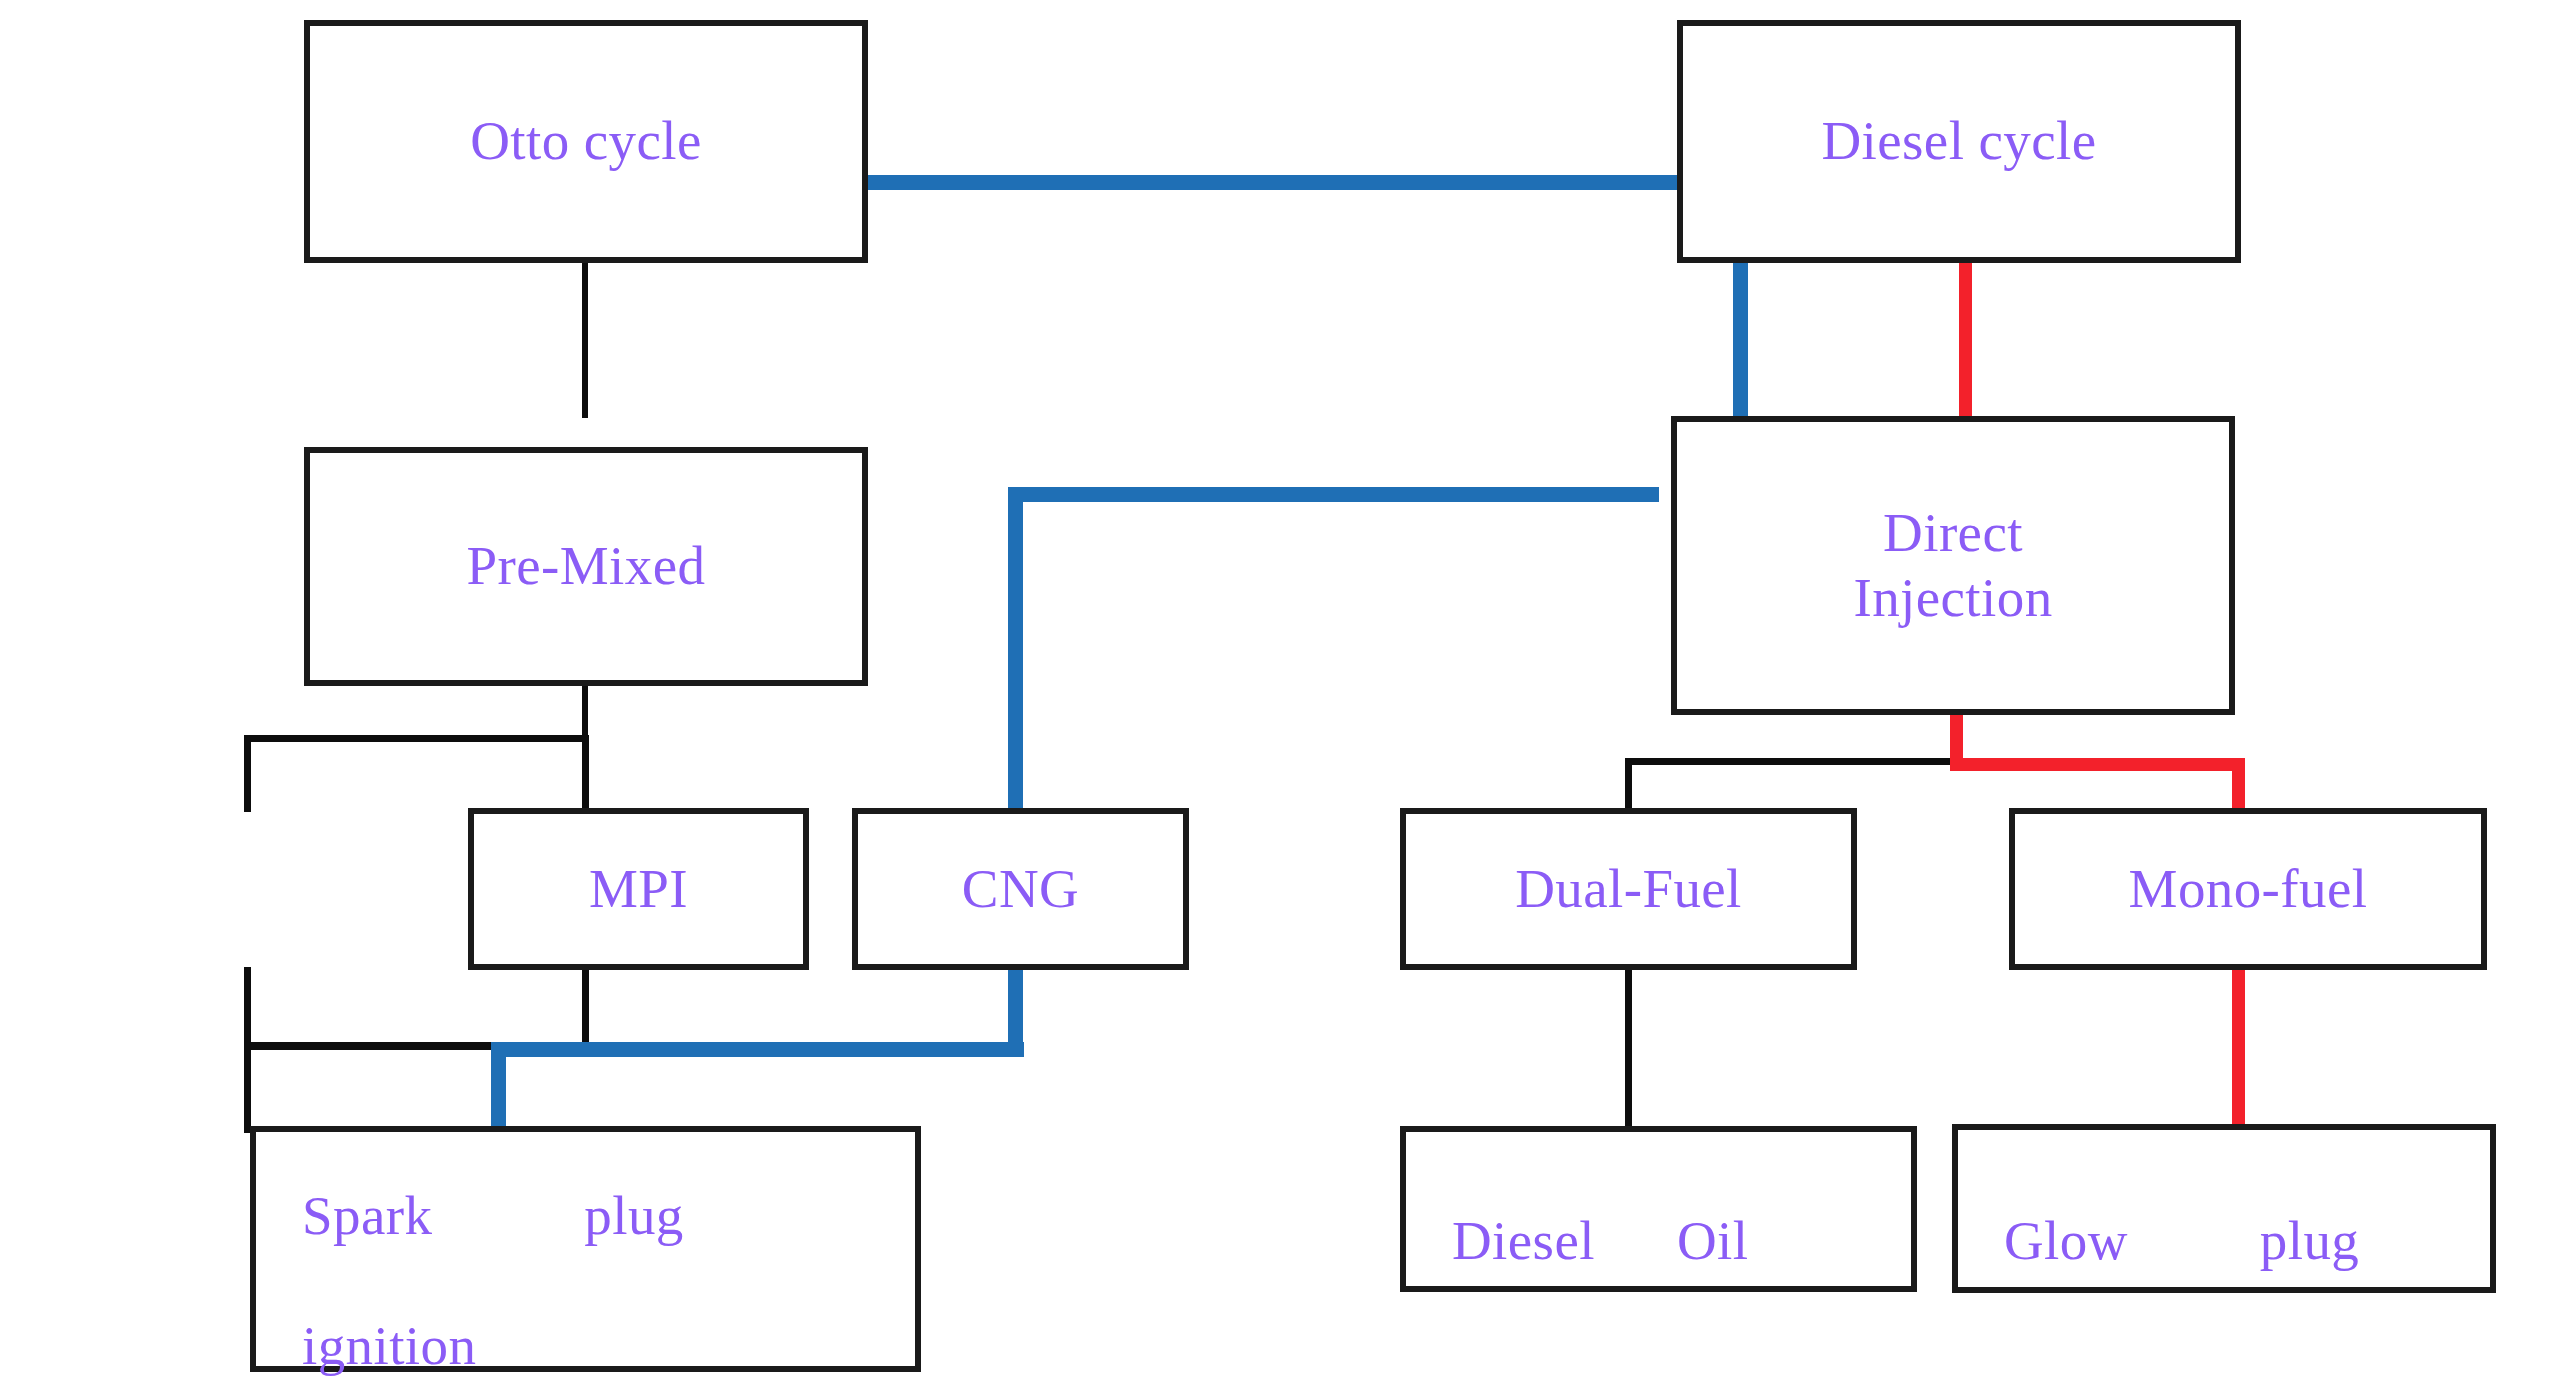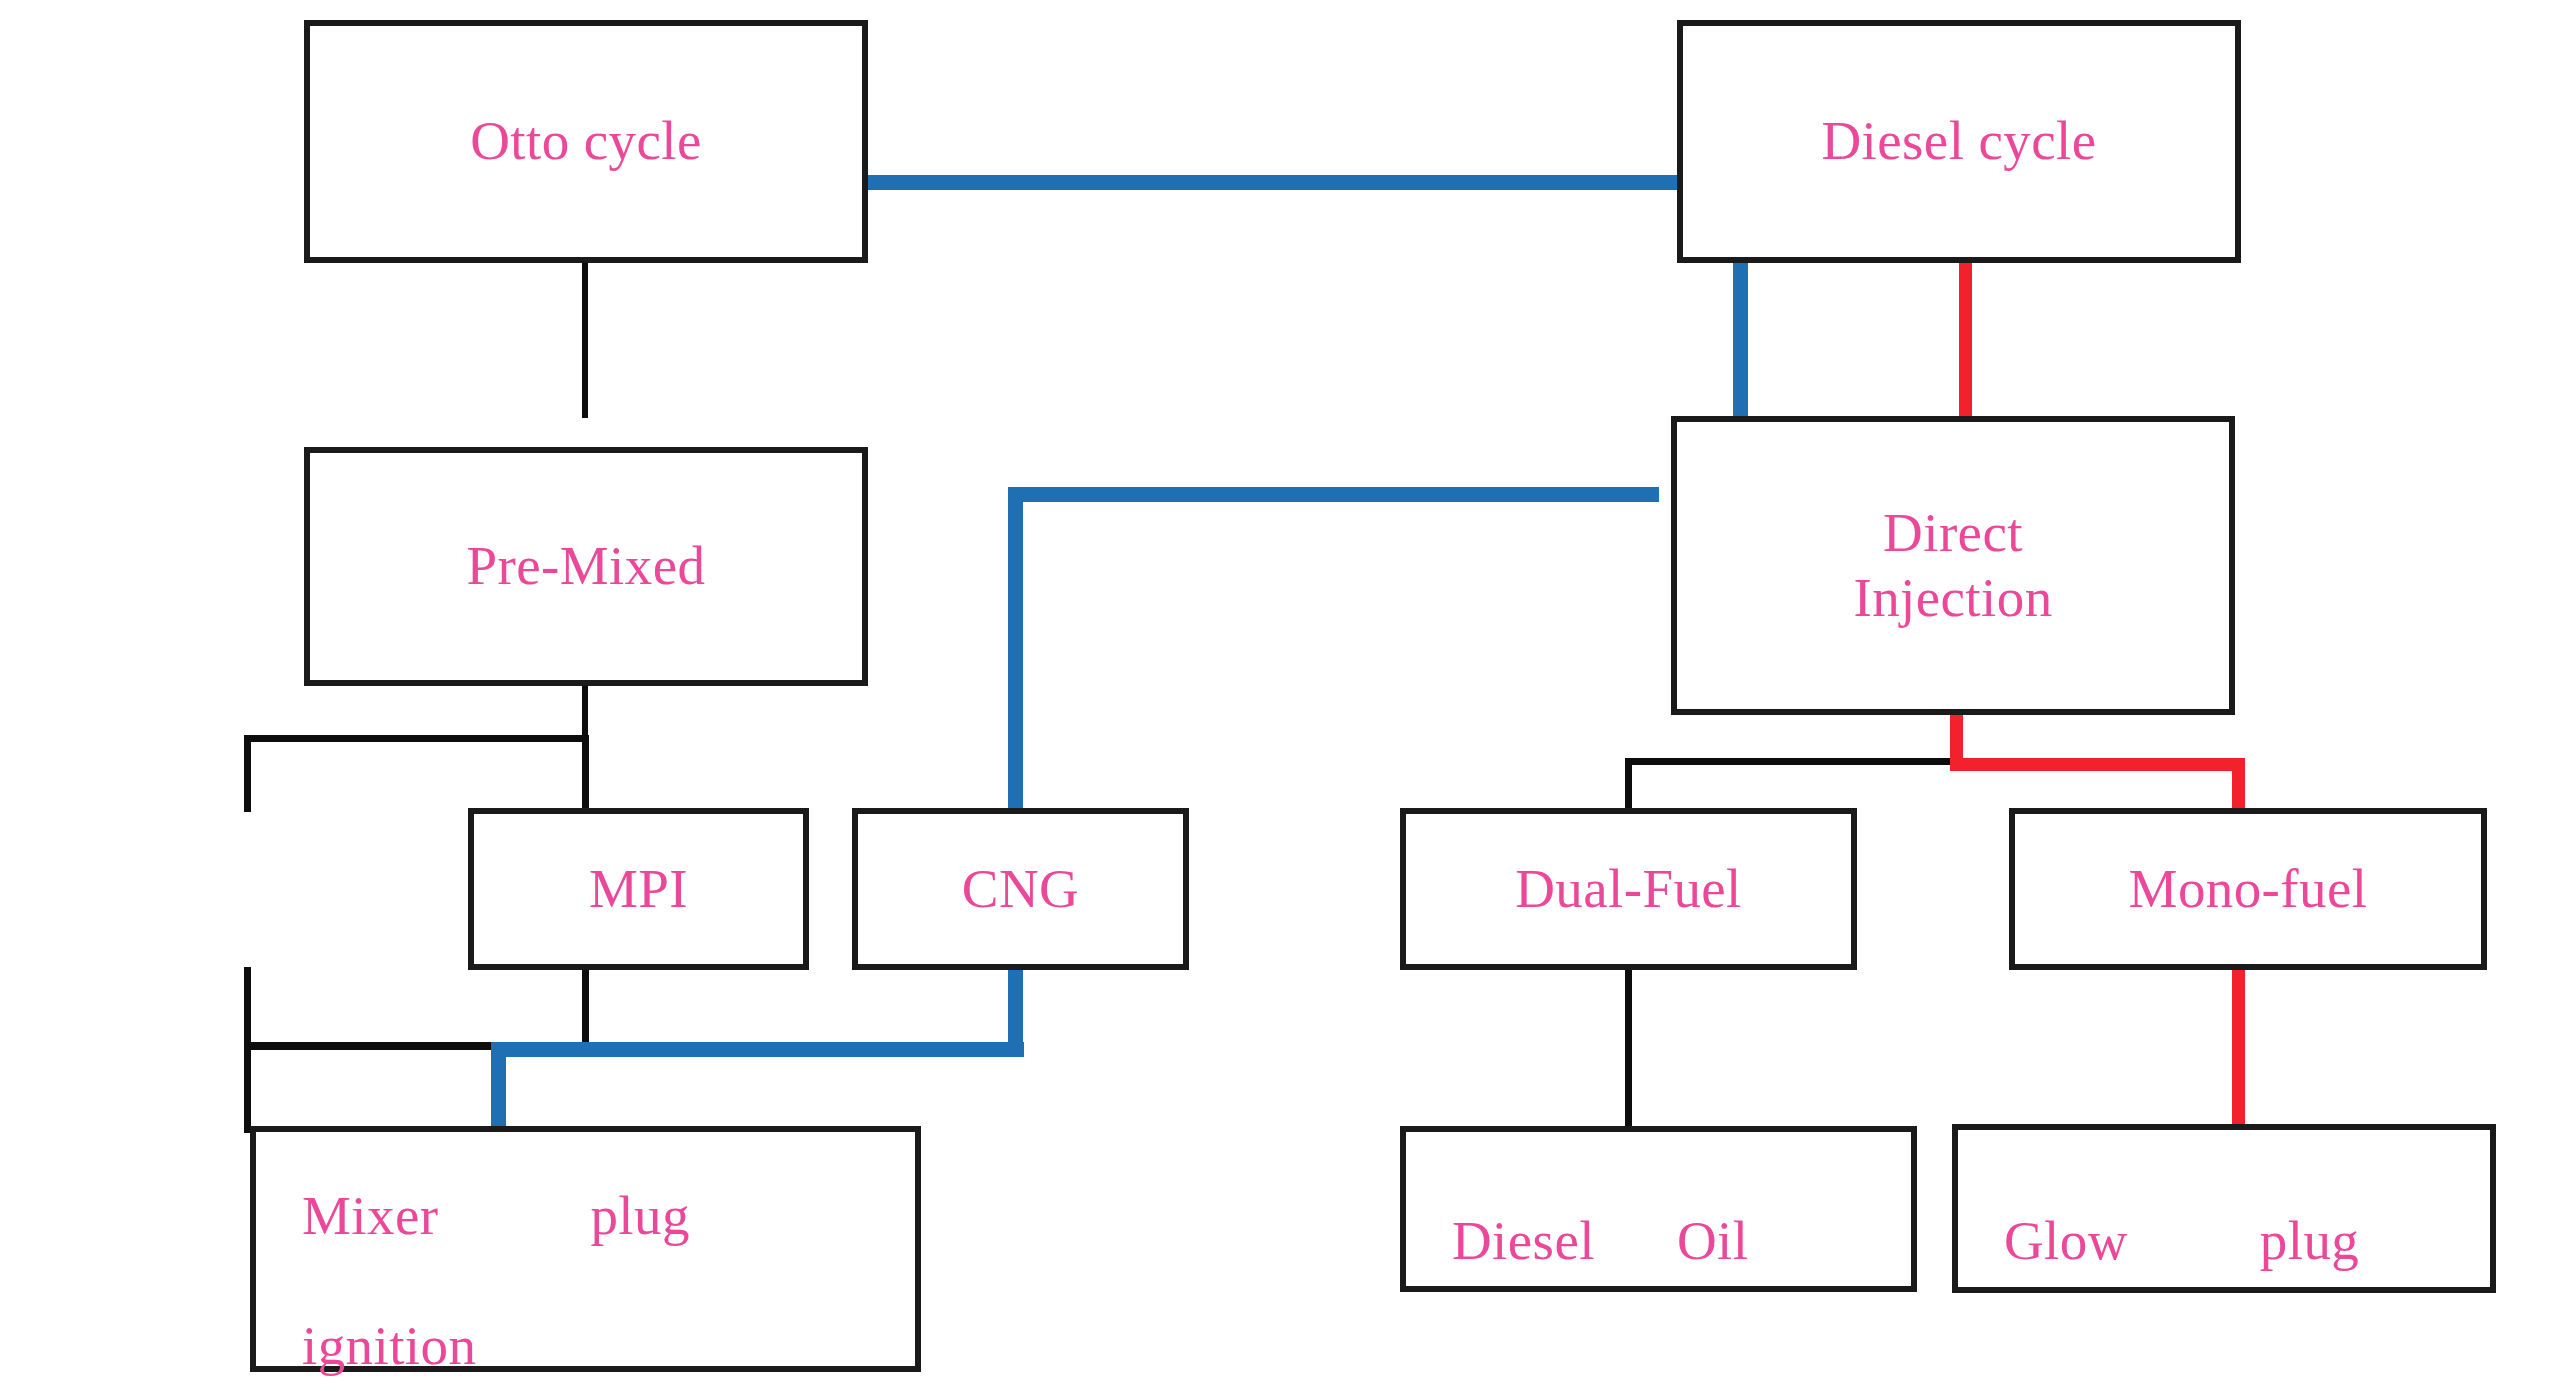--- a/index.html
+++ b/index.html
@@ -16,21 +16,21 @@
     overflow: hidden;
   }
   .node {
     position: absolute;
     box-sizing: border-box;
     border: 6.2px solid #1a1a1a;
     background: #ffffff;
     display: flex;
     align-items: center;
     justify-content: center;
-    color: #ec4899;
+    color: #8b5cf6;
     font-size: 55px;
     line-height: 1.18;
     text-align: center;
     z-index: 3;
     letter-spacing: 0.4px;
   }
   .node .label {
     display: block;
     white-space: pre-line;
   }
@@ -125,21 +125,21 @@
   <div class="node" style="left:1400px; top:808px; width:457px; height:162px;">
     <span class="label">Dual-Fuel</span>
   </div>
 
   <div class="node" style="left:2009px; top:808px; width:478px; height:162px;">
     <span class="label">Mono-fuel</span>
   </div>
 
   <div class="node two-col" style="left:250px; top:1126px; width:671px; height:246px; align-items:center;">
     <span class="label">
-      <span>Mixer</span><span class="gap"></span><span>plug</span><br>
+      <span>Spark</span><span class="gap"></span><span>plug</span><br>
       <span>ignition</span>
     </span>
   </div>
 
   <div class="node two-col" style="left:1400px; top:1126px; width:517px; height:166px;">
     <span class="label">
       <span>Diesel</span><span class="gap" style="width:82px;"></span><span>Oil</span>
     </span>
   </div>
 

